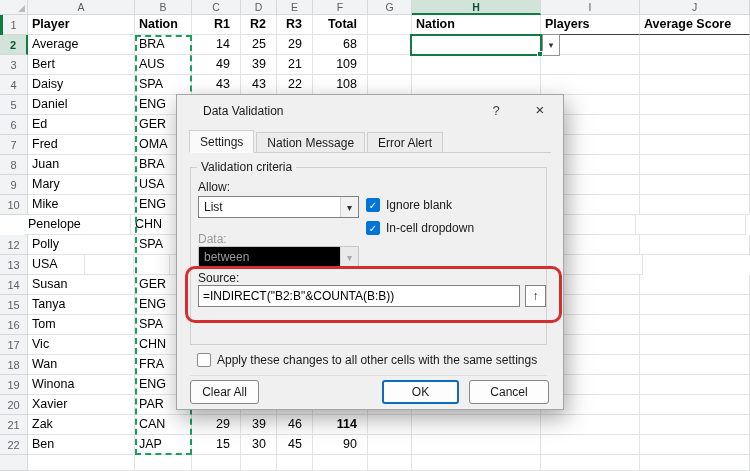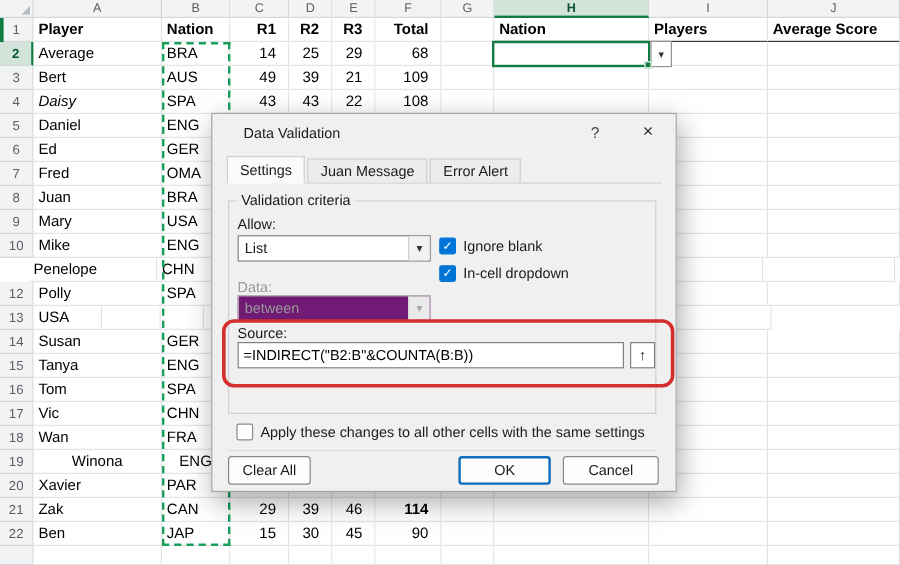--- a/index.html
+++ b/index.html
@@ -59,21 +59,21 @@
   #lbl-allow{left:21px;top:85px;}
   #lbl-data{left:21px;top:137px;color:#9a9a9a;}
   #lbl-source{left:21px;top:176px;}
   .combo{position:absolute;height:22px;width:161px;background:#fff;border:1px solid #808080;
         box-sizing:border-box;display:flex;align-items:stretch;}
   #combo-allow{left:21px;top:101px;}
   #combo-data{left:21px;top:151px;}
   .combo .val{flex:1;padding:3px 5px;white-space:nowrap;overflow:hidden;}
   .combo .arr{width:17px;display:flex;align-items:center;justify-content:center;color:#333;
         font-size:10px;background:#f2f2f2;border-left:1px solid #d0d0d0;}
-  .combo.disabled{background:#701a75;border-color:#c6c6c6;color:#9a9a9a;}
+  .combo.disabled{background:#000000;border-color:#c6c6c6;color:#9a9a9a;}
   .combo.disabled .arr{color:#a8a8a8;background:#eaeaea;border-left-color:#d8d8d8;}
   .cbrow{position:absolute;display:flex;align-items:center;gap:6px;}
   #cb-ignore{left:189px;top:103px;}
   #cb-incell{left:189px;top:126px;}
   #cb-apply{left:20px;top:258px;}
   .cbbox{width:14px;height:14px;box-sizing:border-box;border:1px solid #8a8a8a;background:#fff;
         display:flex;align-items:center;justify-content:center;font-size:10px;border-radius:2px;
         flex:0 0 auto;color:#fff;}
   .cbbox.checked{background:var(--cb-blue);border-color:var(--cb-blue);}
   .source-input{position:absolute;left:21px;top:190px;width:322px;height:22px;box-sizing:border-box;
@@ -146,21 +146,21 @@
         <div class="cell num" style="width: 36px;">39</div>
         <div class="cell num" style="width: 36px;">21</div>
         <div class="cell num" style="width: 55px;">109</div>
         <div class="cell" style="width: 44px;"></div>
         <div class="cell" style="width: 129px;"></div>
         <div class="cell" style="width: 99px;"></div>
         <div class="cell" style="width: 110px;"></div>
       </div>
       <div class="srow" style="height: 20px;">
         <div class="hdr rowhdr" style="width: 28px;">4</div>
-        <div class="cell" style="width: 107px; font-style: italic;">Daisy</div>
+        <div class="cell" style="width: 107px;">Daisy</div>
         <div class="cell" style="width: 57px;">SPA</div>
         <div class="cell num" style="width: 49px;">43</div>
         <div class="cell num" style="width: 36px;">43</div>
         <div class="cell num" style="width: 36px;">22</div>
         <div class="cell num" style="width: 55px;">108</div>
         <div class="cell" style="width: 44px;"></div>
         <div class="cell" style="width: 129px;"></div>
         <div class="cell" style="width: 99px;"></div>
         <div class="cell" style="width: 110px;"></div>
       </div>
@@ -338,21 +338,21 @@
         <div class="cell" style="width: 57px;">FRA</div>
         <div class="cell num" style="width: 49px;"></div>
         <div class="cell num" style="width: 36px;"></div>
         <div class="cell num" style="width: 36px;"></div>
         <div class="cell num" style="width: 55px;"></div>
         <div class="cell" style="width: 44px;"></div>
         <div class="cell" style="width: 129px;"></div>
         <div class="cell" style="width: 99px;"></div>
         <div class="cell" style="width: 110px;"></div>
       </div>
-      <div class="srow" style="height: 20px; text-align: center;">
+      <div class="srow" style="height: 20px;">
         <div class="hdr rowhdr" style="width: 28px;">19</div>
         <div class="cell" style="width: 107px;">Winona</div>
         <div class="cell" style="width: 57px;">ENG</div>
         <div class="cell num" style="width: 49px;"></div>
         <div class="cell num" style="width: 36px;"></div>
         <div class="cell num" style="width: 36px;"></div>
         <div class="cell num" style="width: 55px;"></div>
         <div class="cell" style="width: 44px;"></div>
         <div class="cell" style="width: 129px;"></div>
         <div class="cell" style="width: 99px;"></div>
@@ -420,21 +420,21 @@
     <span>▾</span>
   </div>
 
   <div class="dialog">
     <div class="dlg-title">Data Validation</div>
     <div class="dlg-help">?</div>
     <div class="dlg-close">×</div>
 
     <div class="tabbar">
       <div class="tab active">Settings</div>
-      <div class="tab">Juan Message</div>
+      <div class="tab">Nation Message</div>
       <div class="tab">Error Alert</div>
     </div>
 
     <div class="groupbox"></div>
     <span class="group-label">Validation criteria</span>
 
     <div class="fld-lbl" id="lbl-allow">Allow:</div>
     <div class="combo" id="combo-allow">
       <span class="val">List</span>
       <span class="arr">▾</span>

